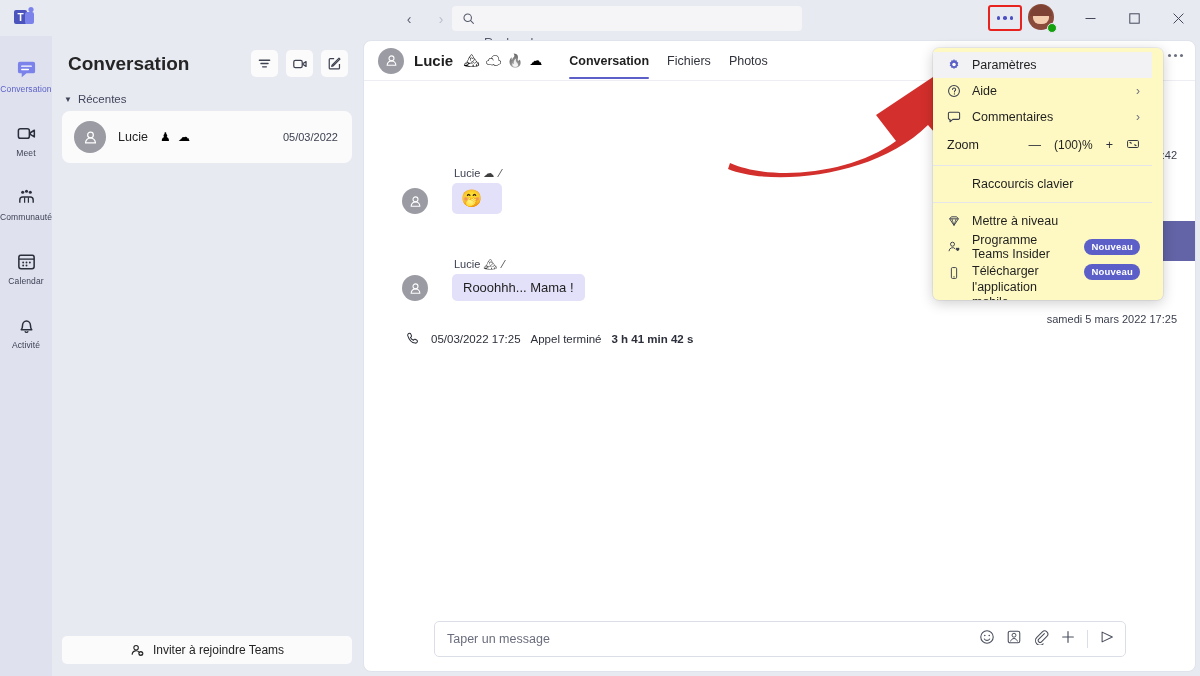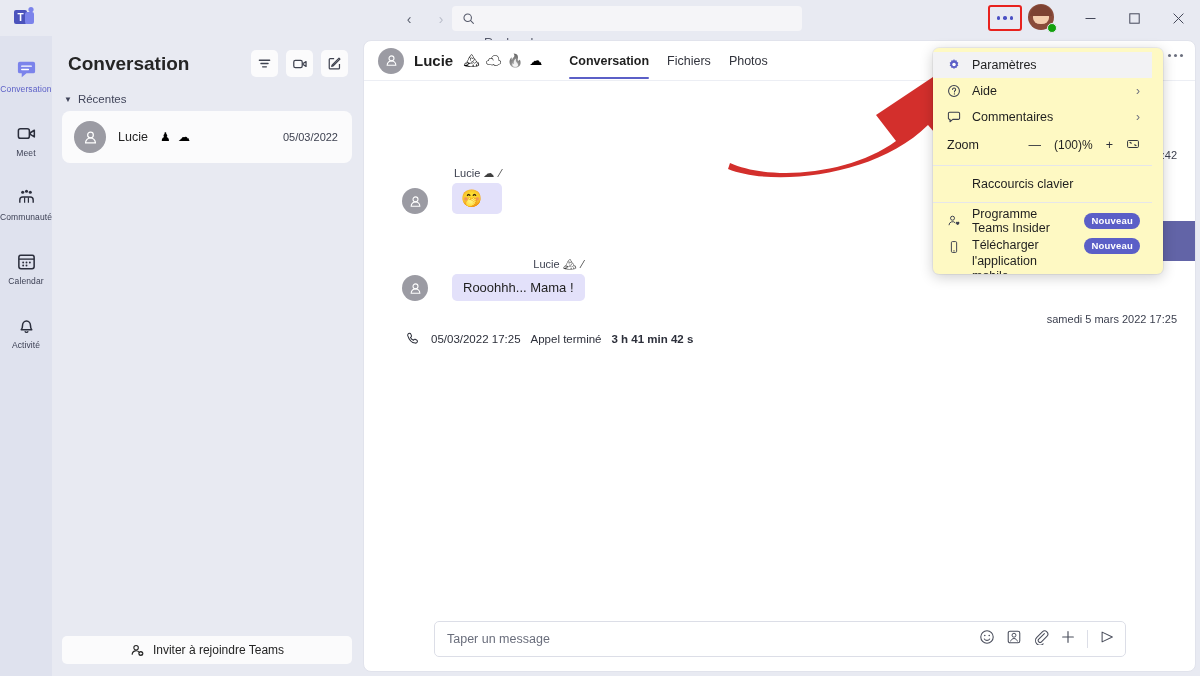--- a/index.html
+++ b/index.html
@@ -468,21 +468,21 @@
         </div>
         <div class="msg-col">
           <div class="msg-sender">
             <span>Lucie</span>
             <span class="em">☁ ⁄</span>
           </div>
           <div class="bubble emoji-only">🤭</div>
         </div>
       </div>
 
-      <div class="msg" style="left:38px; top:177px;text-align:right;">
+      <div class="msg" style="left:38px; top:177px;">
         <div class="msg-avatar">
           <svg width="15" height="15" viewBox="0 0 18 18">
             <circle cx="9" cy="6.4" r="3" fill="none" stroke="#fff" stroke-width="1.3"></circle>
             <path d="M3.8 14.6a5.2 5.2 0 0 1 10.4 0z" fill="none" stroke="#fff" stroke-width="1.3"></path>
           </svg>
         </div>
         <div class="msg-col">
           <div class="msg-sender">
             <span>Lucie</span>
             <span class="em">🏔 ⁄</span>
@@ -599,20 +599,31 @@
 
     <div class="menu-sep"></div>
 
     <div class="mi">
       <span class="mi-icon"></span>
       <span>Raccourcis clavier</span>
     </div>
 
     <div class="menu-sep"></div>
 
+    <div class="mi">
+      <span class="mi-icon">
+        <svg width="14" height="14" viewBox="0 0 16 16">
+          <path d="M3 5.5h10L8 13 3 5.5z" fill="none" stroke="#3b3f4e" stroke-width="1.1" stroke-linejoin="round"></path>
+          <path d="M3 5.5l2-2.3h6l2 2.3" fill="none" stroke="#3b3f4e" stroke-width="1.1" stroke-linejoin="round"></path>
+          <line x1="5.6" y1="5.5" x2="8" y2="13" stroke="#3b3f4e" stroke-width="0.9"></line>
+          <line x1="10.4" y1="5.5" x2="8" y2="13" stroke="#3b3f4e" stroke-width="0.9"></line>
+        </svg>
+      </span>
+      <span>Mettre à niveau</span>
+    </div>
 
     <div class="mi">
       <span class="mi-icon">
         <svg width="14" height="14" viewBox="0 0 16 16">
           <circle cx="6.3" cy="4.8" r="2.3" fill="none" stroke="#3b3f4e" stroke-width="1.1"></circle>
           <path d="M2.3 12.8a4.1 4.1 0 0 1 7.3-2.5" fill="none" stroke="#3b3f4e" stroke-width="1.1"></path>
           <path d="M12.2 9.3c.7-.8 2-.2 2 .9 0 .9-1.2 1.8-2 2.4-.8-.6-2-1.5-2-2.4 0-1.1 1.3-1.7 2-.9z" fill="#3b3f4e"></path>
         </svg>
       </span>
       <span>Programme Teams Insider</span>

